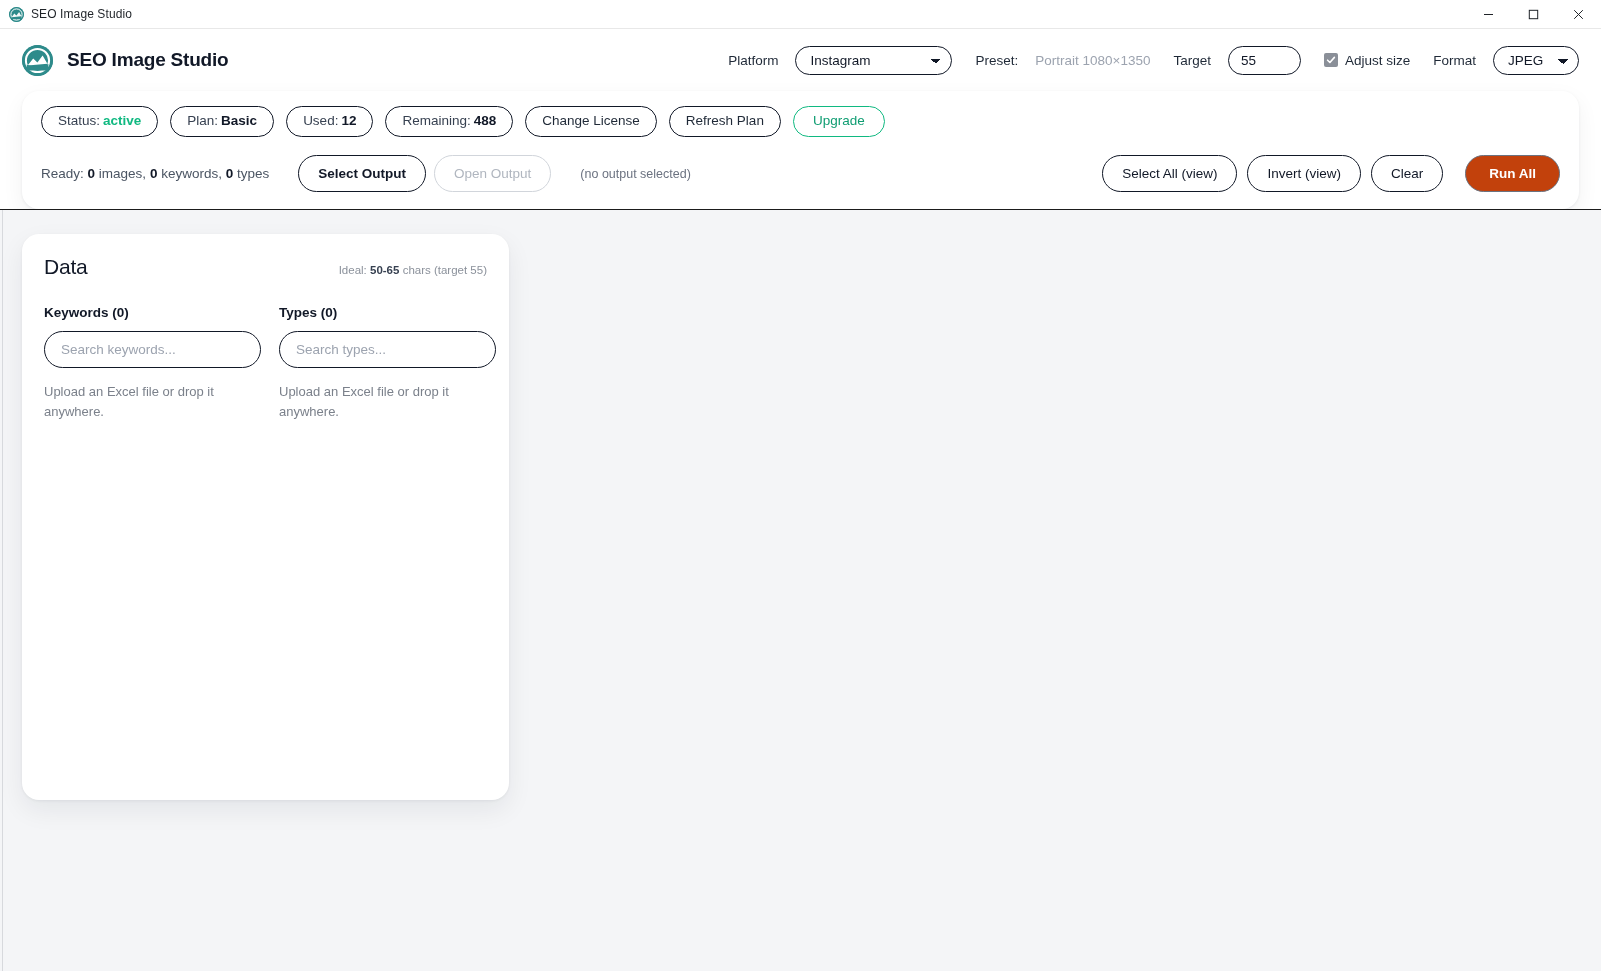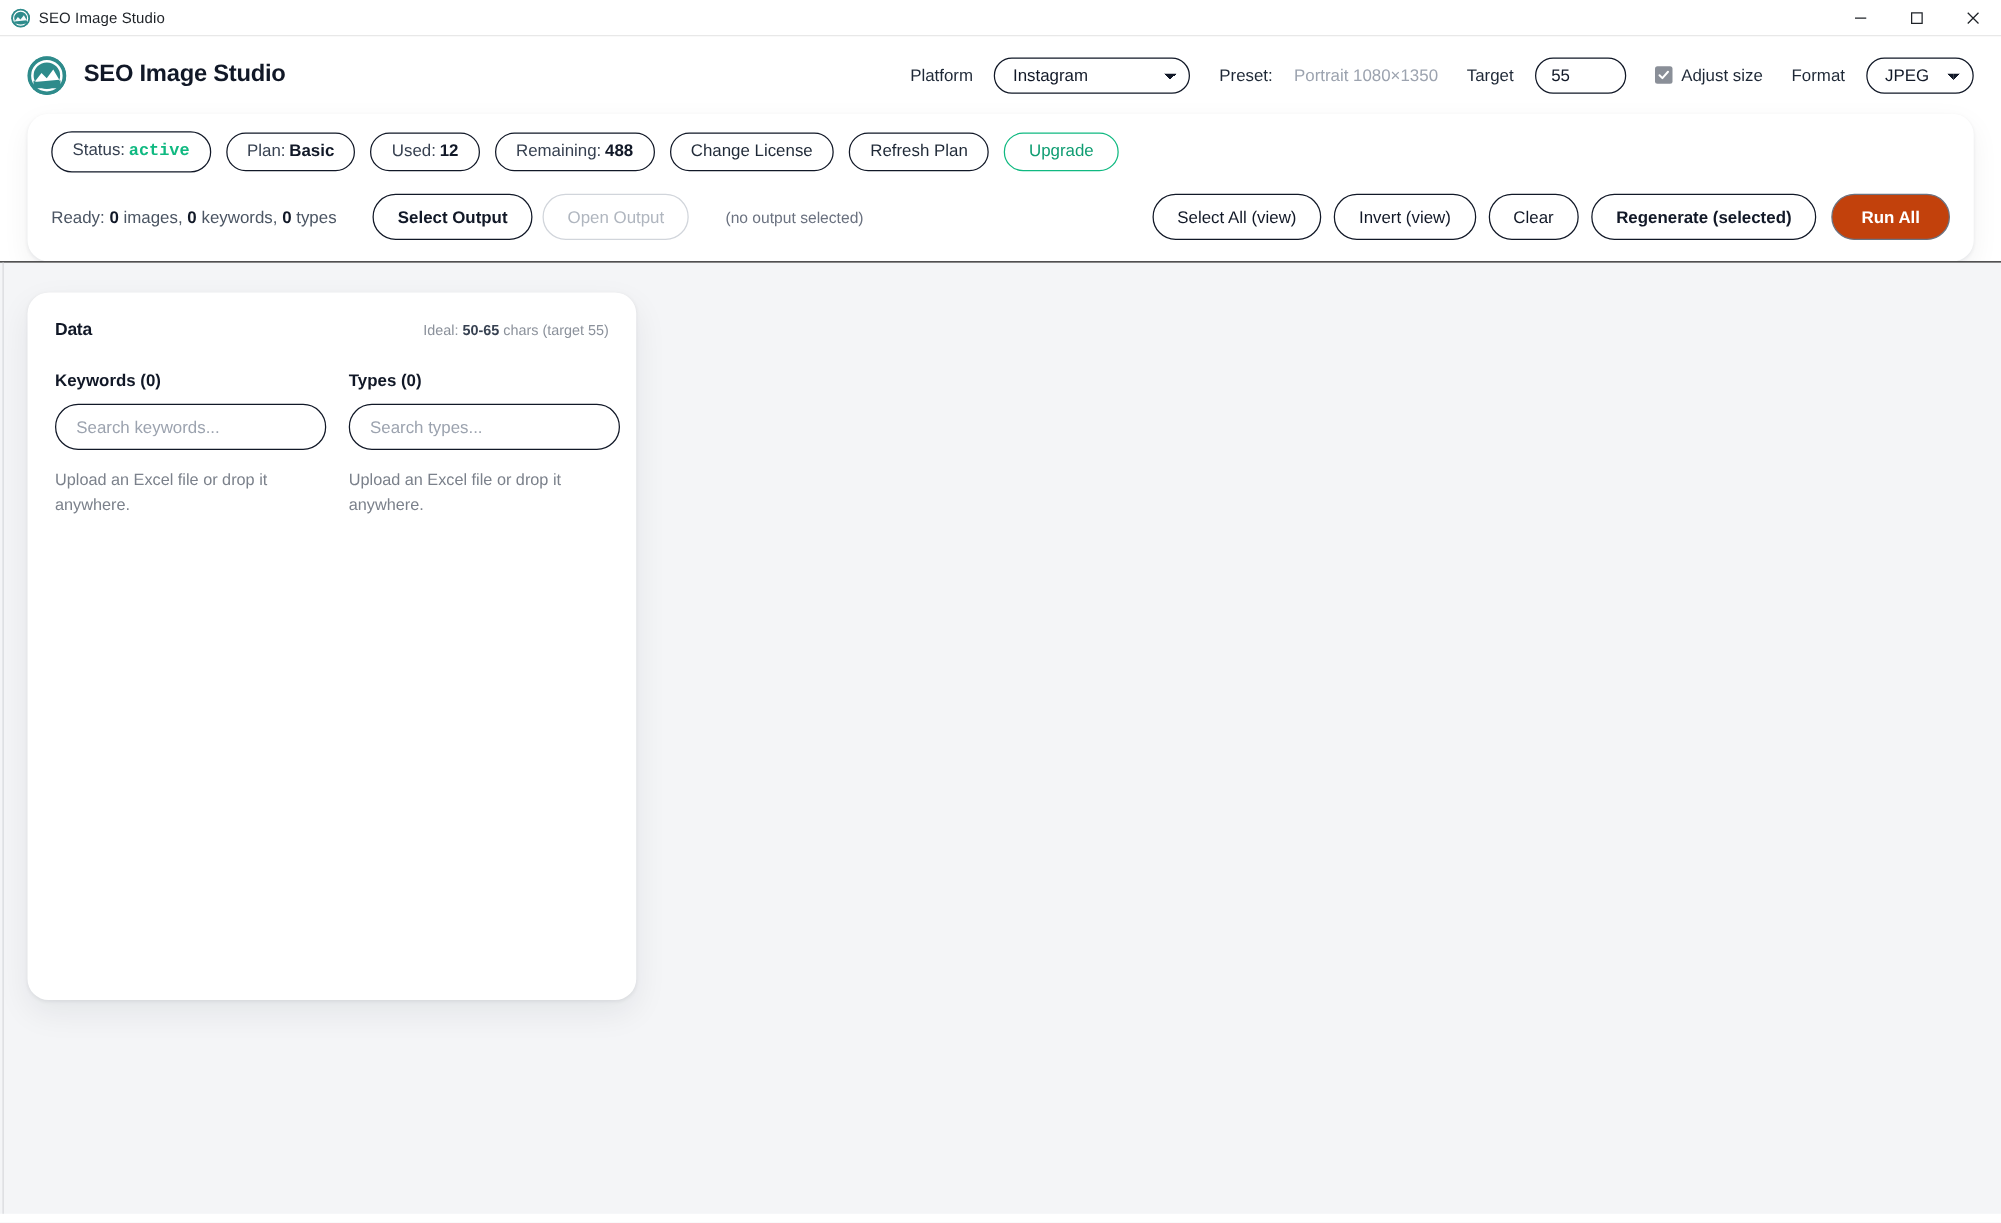--- a/index.html
+++ b/index.html
@@ -195,21 +195,21 @@
     border-radius: 999px;
     padding: 6px 16px;
     font-size: 13.5px;
     color: #1f2937;
     white-space: nowrap;
     background: #ffffff;
     line-height: 1.2;
   }
   .chip .k { color: #374151; }
   .chip .v { font-weight: bold; color: #111827; margin-left: 3px; }
-  .chip .v.green { color: #10b981; font-family: Liberation Mono, monospace; }
+  .chip .v.green { color: #10b981; }
   .chip.green-outline {
     border-color: #10b981;
     color: #0f9d72;
     padding: 6px 19px;
   }
 
   .actionrow {
     display: flex;
     align-items: center;
     margin-top: 16px;
@@ -359,22 +359,22 @@
     width: 487px;
     flex: none;
     padding: 21px 22px 24px 22px;
     min-height: 566px;
   }
   .data-head {
     display: flex;
     align-items: baseline;
   }
   .data-title {
-    font-size: 14px;
-    font-weight: bold;
+    font-size: 21px;
+    font-weight: normal;
     color: #111827;
     letter-spacing: -0.2px;
   }
   .ideal {
     margin-left: auto;
     font-size: 11.5px;
     color: #8b919b;
     white-space: nowrap;
   }
   .ideal b { color: #374151; font-weight: bold; }
@@ -531,21 +531,20 @@
       <span class="subtle">(no output selected)</span>
 
       <span class="spacer"></span>
 
       <button class="btn">Select All (view)</button>
       <span class="gap10"></span>
       <button class="btn">Invert (view)</button>
       <span class="gap10"></span>
       <button class="btn">Clear</button>
       <span class="gap10"></span>
-      <button class="btn strong">Regenerate (selected)</button>
       <span class="gap12"></span>
       <button class="btn filled-gray">Run All</button>
     </div>
 
   </div>
 </div>
 
 <div class="stage">
 
 

